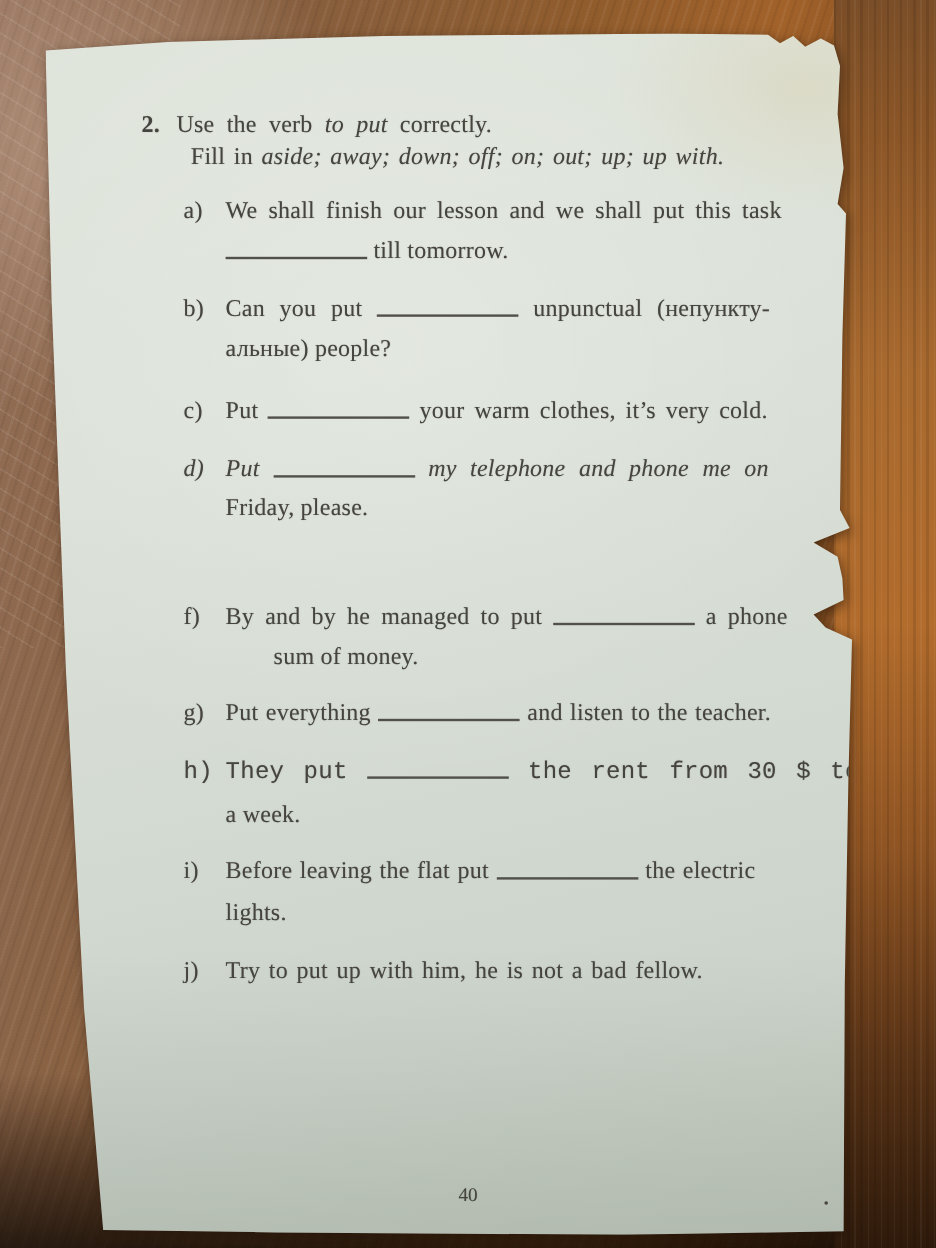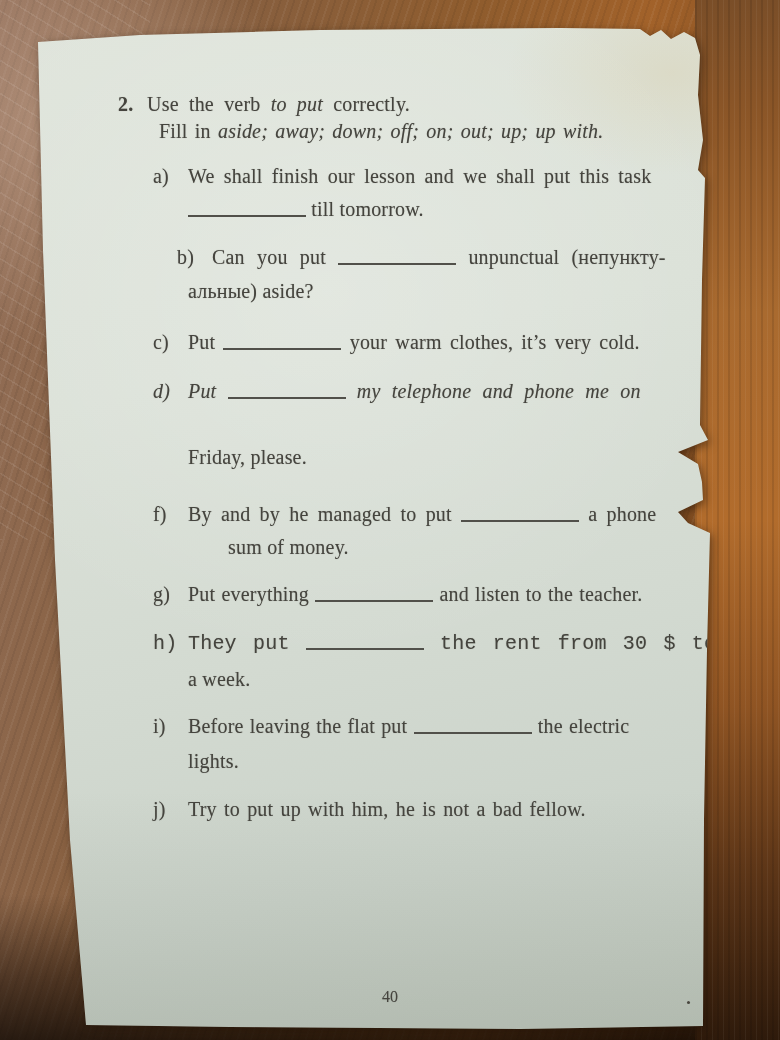--- a/index.html
+++ b/index.html
@@ -54,25 +54,25 @@
     text-shadow:0 0 1px rgba(70,68,60,0.35);
   }
   .line .num{display:inline-block;width:29px;font-weight:bold;}
   .line .letter{display:inline-block;width:35px;}
   .line .italic{font-style:italic;}
   .line .blank{display:inline-block;width:118px;height:4px;border-bottom:2px solid #51504a;transform:translateY(1px);}
   .line-0{top:91px;left:118px;word-spacing:5px;}
   .line-1{top:118px;left:159px;word-spacing:2px;}
   .line-2{top:163px;left:153px;word-spacing:4px;}
   .line-3{top:196px;left:188px;}
-  .line-4{top:244px;left:153px;word-spacing:7px;margin-left:24px;}
+  .line-4{top:244px;left:153px;word-spacing:7px;}
   .line-5{top:278px;left:188px;}
   .line-6{top:329px;left:153px;word-spacing:3px;}
   .line-7{top:378px;left:153px;word-spacing:6px;font-style:italic;}
-  .line-8{top:410px;left:188px;margin-top:34px;}
+  .line-8{top:410px;left:188px;}
   .line-9{top:452px;left:153px;word-spacing:3px;}
   .line-10{top:501px;left:153px;word-spacing:4px;}
   .line-11{top:534px;left:188px;margin-left:40px;}
   .line-12{top:581px;left:153px;word-spacing:1px;}
   .line-13{top:631px;left:153px;word-spacing:4px;font-family:Liberation Mono, monospace;}
   .line-14{top:666px;left:188px;}
   .line-15{top:713px;left:153px;word-spacing:1px;}
   .line-16{top:748px;left:188px;}
   .line-17{top:796px;left:153px;word-spacing:2px;}
   .page-number{
@@ -88,21 +88,21 @@
 <div class="wood-scratches"></div>
 
 <div class="page-wrap">
   <div class="page">
     <div id="text-layer">
         <div class="line line-0"><span class="num">2.</span><span class="">Use the verb </span><span class="italic">to put</span><span class=""> correctly.</span></div>
         <div class="line line-1"><span class="">Fill in </span><span class="italic">aside; away; down; off; on; out; up; up with.</span></div>
         <div class="line line-2"><span class="letter">a)</span><span class="">We shall finish our lesson and we shall put this task</span></div>
         <div class="line line-3"><span class="blank"></span><span class=""> till tomorrow.</span></div>
         <div class="line line-4"><span class="letter">b)</span><span class="">Can you put </span><span class="blank"></span><span class=""> unpunctual (непункту-</span></div>
-        <div class="line line-5"><span class="">альные) aside?</span></div>
+        <div class="line line-5"><span class="">альные) people?</span></div>
         <div class="line line-6"><span class="letter">c)</span><span class="">Put </span><span class="blank"></span><span class=""> your warm clothes, it’s very cold.</span></div>
         <div class="line line-7"><span class="letter">d)</span><span class="">Put </span><span class="blank"></span><span class=""> my telephone and phone me on</span></div>
         <div class="line line-8"><span class="">Friday, please.</span></div>
         <div class="line line-10"><span class="letter">f)</span><span class="">By and by he managed to put </span><span class="blank"></span><span class=""> a phone</span></div>
         <div class="line line-11"><span class="">sum of money.</span></div>
         <div class="line line-12"><span class="letter">g)</span><span class="">Put everything </span><span class="blank"></span><span class=""> and listen to the teacher.</span></div>
         <div class="line line-13"><span class="letter">h)</span><span class="">They put </span><span class="blank"></span><span class=""> the rent from 30 $ to 35 $</span></div>
         <div class="line line-14"><span class="">a week.</span></div>
         <div class="line line-15"><span class="letter">i)</span><span class="">Before leaving the flat put </span><span class="blank"></span><span class=""> the electric</span></div>
         <div class="line line-16"><span class="">lights.</span></div>

